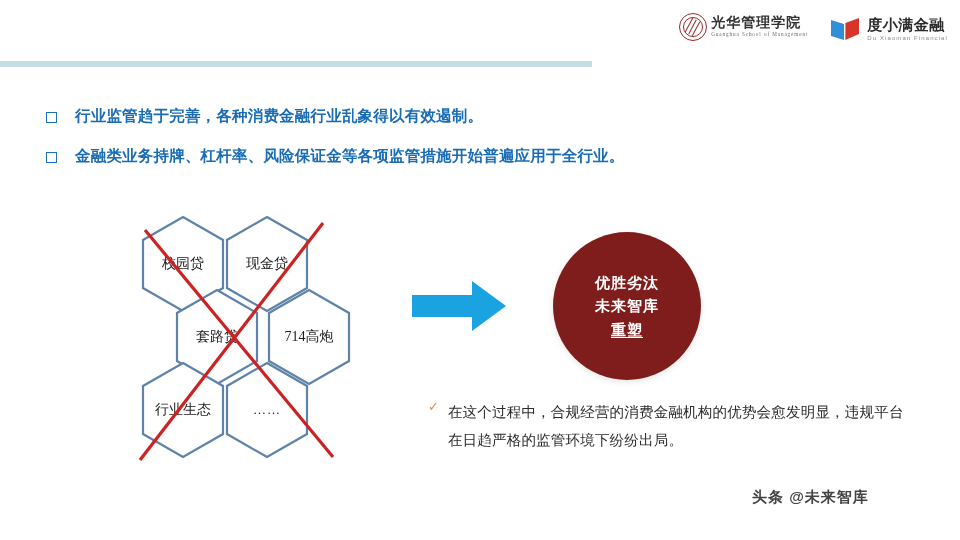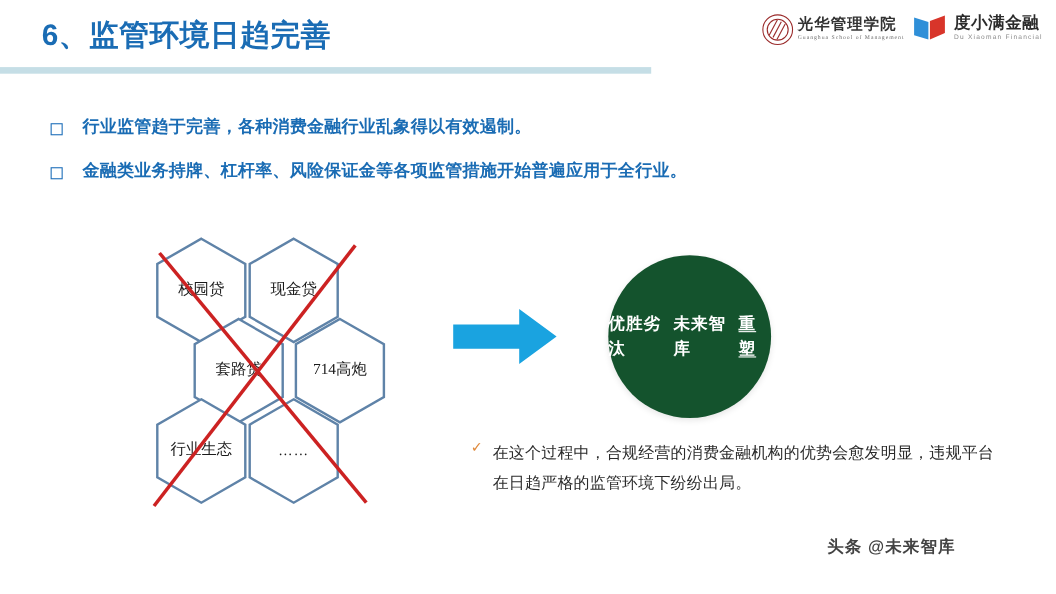--- a/index.html
+++ b/index.html
@@ -37,22 +37,22 @@
     height: 6px;
     background: #c5dee6;
   }
 
   
   .logo-zone {
     position: absolute;
     right: 12px;
     top: 13px;
     display: flex;
-    align-items: flex-start;
-    gap: 8px;
+    align-items: flex-end;
+    gap: 22px;
   }
   .logo-gh {
     display: flex;
     align-items: center;
     gap: 4px;
   }
   .gh-seal {
     width: 26px;
     height: 26px;
     border-radius: 50%;
@@ -202,23 +202,23 @@
   }
 
   
   .result-circle {
     position: absolute;
     left: 553px;
     top: 232px;
     width: 148px;
     height: 148px;
     border-radius: 50%;
-    background: #14532d;
-    display: flex;
-    flex-direction: row;
+    background: #7f1d1d;
+    display: flex;
+    flex-direction: column;
     align-items: center;
     justify-content: center;
     box-shadow: 0 2px 6px rgba(0,0,0,0.10);
   }
   .result-circle span {
     color: #ffffff;
     font-size: 15px;
     font-weight: bold;
     line-height: 1.55;
     letter-spacing: 1px;
@@ -268,21 +268,20 @@
     color: #2a2a2a;
     letter-spacing: 1px;
     white-space: nowrap;
   }
 </style>
 </head>
 <body>
 
 <div id="slide">
 
-  <div class="slide-title">6、监管环境日趋完善</div>
   <div class="title-rule"></div>
 
   <div class="logo-zone">
 
     <div class="logo-gh">
       <div class="gh-seal"></div>
       <div class="gh-names">
         <div class="gh-cn">光华管理学院</div>
         <div class="gh-en">Guanghua School of Management</div>
       </div>

